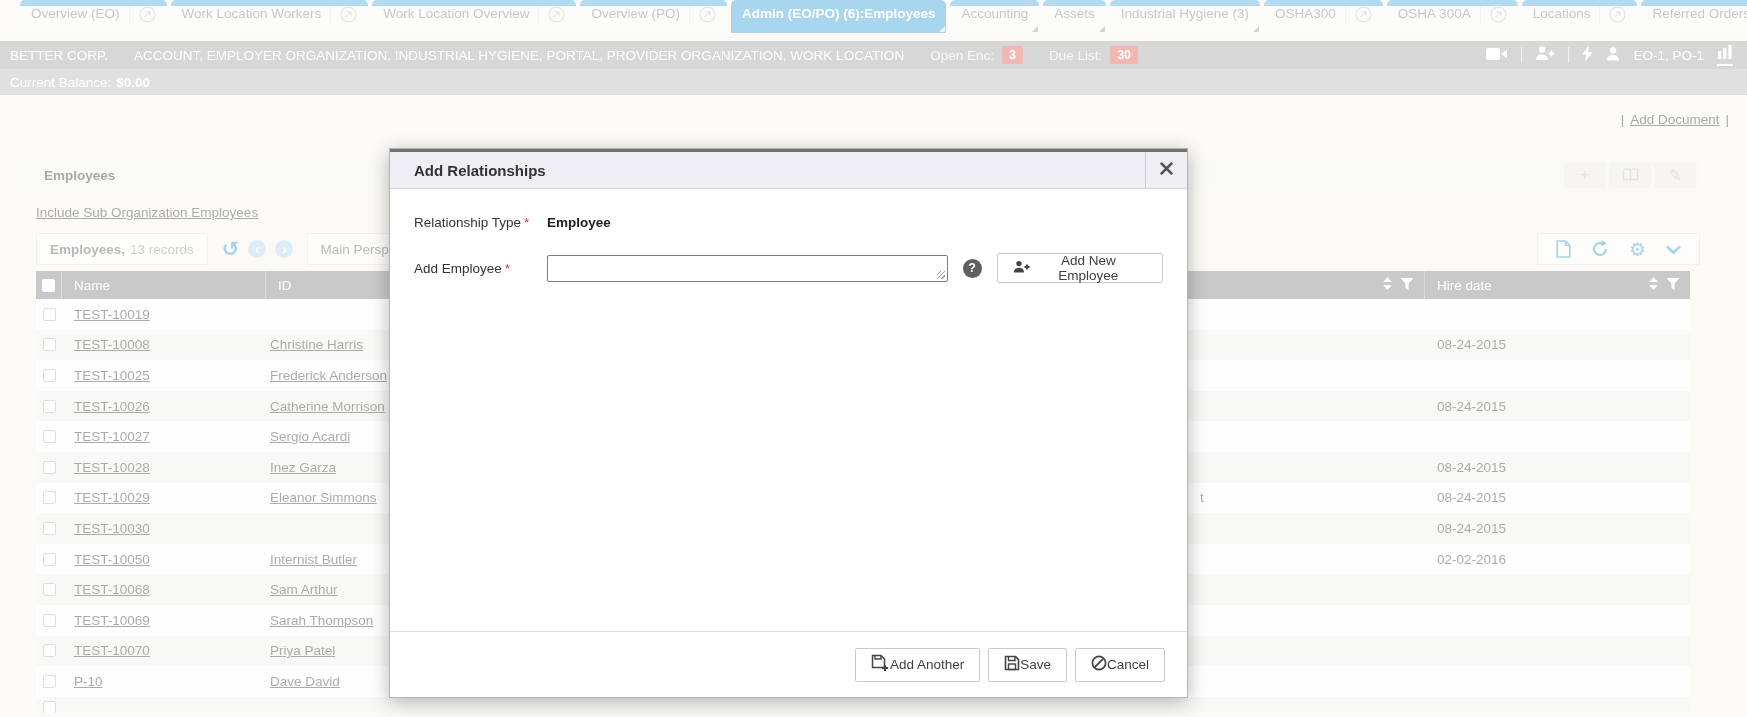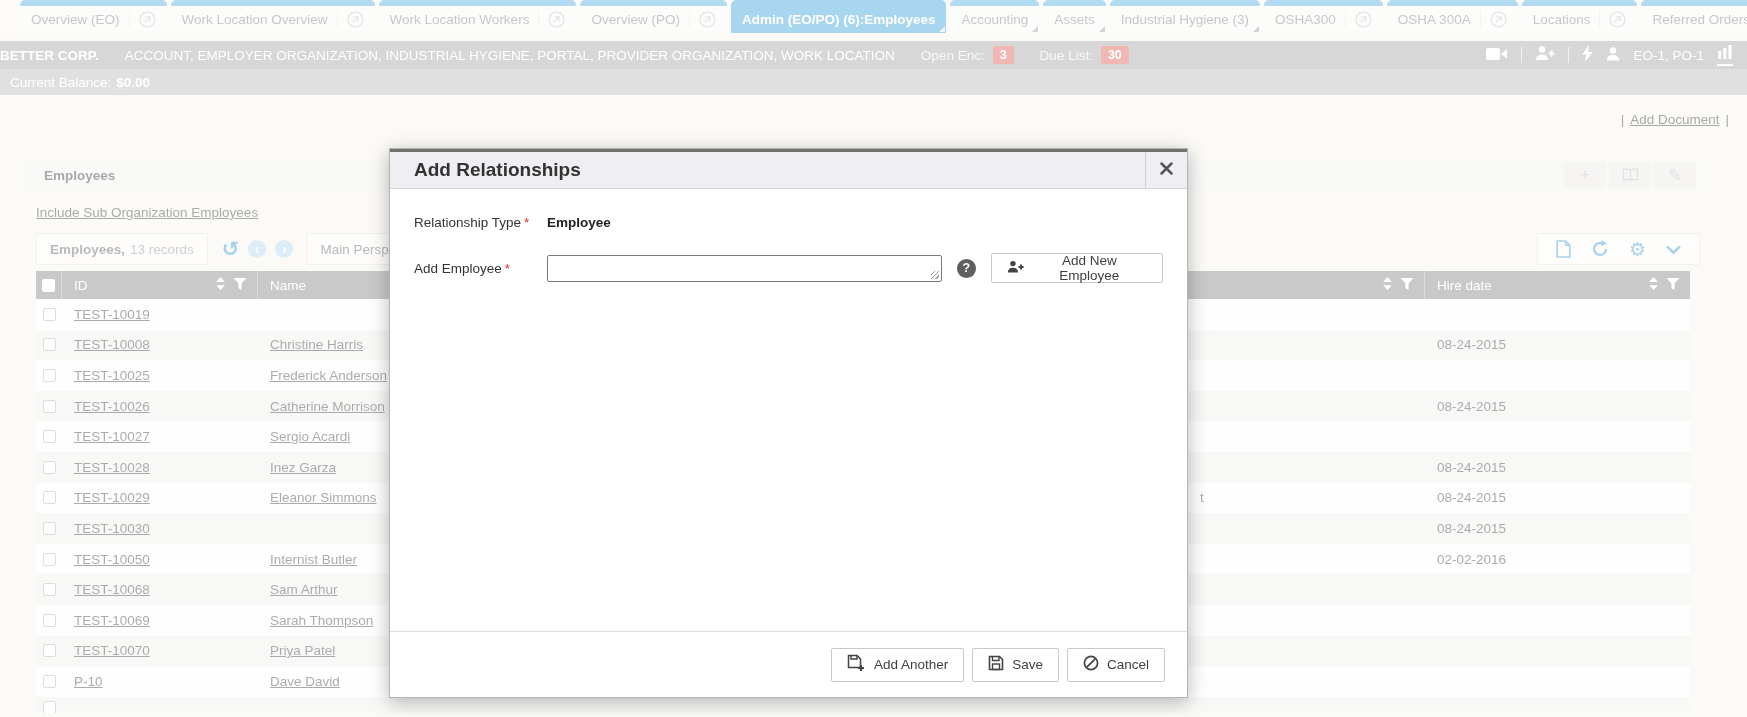--- a/index.html
+++ b/index.html
@@ -5,34 +5,34 @@
   * { margin:0; padding:0; box-sizing:border-box; }
   html,body { width:1747px; height:717px; overflow:hidden; }
   body { font-family:"Liberation Sans", sans-serif; font-size:13.5px; background:#f7f4ec; position:relative; }
   .uni { font-family:"DejaVu Sans", sans-serif; }
 
   
   .tab-bar { position:absolute; left:0; top:0; width:1747px; height:33px; display:flex; gap:4px;
              padding-left:20px; background:#fbf9f4; white-space:nowrap; overflow:hidden; }
   .tab { display:flex; flex-direction:column; flex:0 0 auto; cursor:pointer; }
   .tab .strip { height:6px; background:#5fb3e4; border-radius:5px 5px 0 0; }
-  .tab .tbody { height:27px; background:#f9f9f7; display:flex; align-items:center; padding:0 11px;
+  .tab .tbody { height:27px; background:#f9f9f7; display:flex; align-items:flex-start; padding:0 11px;
                 color:#8a8a8a; position:relative; border-radius:0 0 1px 1px; }
   .tab.active .strip { background:#4da9de; }
   .tab.active .tbody { background:#4da9de; color:#fff; font-weight:bold; }
   .tab .ext { margin-left:9px; padding-left:9px; border-left:1px solid #e4e4e1; display:flex; align-items:center; }
   .tab .ext svg { display:block; }
   .tab .corner { position:absolute; right:1px; bottom:1px; width:0; height:0;
                  border-left:6px solid transparent; border-bottom:6px solid #a5a5a5; }
   .tab.active .corner { border-bottom-color:#d2eaf8; }
 
   
   .app-header { position:absolute; left:0; top:41px; width:1747px; height:28px; background:#ababab;
                 display:flex; align-items:center; color:#fff; }
-  .app-header .company { font-weight:bold; }
+  .app-header .company { font-weight:normal; margin-left:10px; }
   .app-header .modules { margin-left:26px; }
   .hstat { margin-left:26px; display:flex; align-items:center; color:#f2f2f2; }
   .badge { background:#e06a60; color:#fff; font-size:12.5px; font-weight:bold; padding:2px 7px;
            margin-left:8px; border-radius:2px; }
   .hicons { margin-left:auto; display:flex; align-items:center; gap:13px; padding-right:14px; }
   .hsep { width:1px; height:16px; background:rgba(255,255,255,.65); }
   .chart-underline { border-bottom:2px solid #fff; padding-bottom:2px; }
   .hctx { font-size:13.5px; }
 
   .sub-header { position:absolute; left:0; top:69px; width:1747px; height:26px; background:#bfbfbf;
@@ -89,37 +89,37 @@
   .frag { margin-left:726px; color:#4f4f4f; }
   .trow.partial { height:16px; overflow:hidden; align-items:flex-end; padding-bottom:0; }
   .trow.partial .cbx { margin-bottom:-6px; }
 
   
   .overlay { position:absolute; inset:0; background:rgba(255,255,255,.52); z-index:40; }
   .modal { position:absolute; left:389px; top:148px; width:799px; height:550px; background:#fff;
            border:1px solid #b5b5b5; box-shadow:0 4px 18px rgba(0,0,0,.28); z-index:50; }
   .m-title { height:40px; background:#efeef2; border-top:3px solid #717171; border-bottom:1px solid #d6d6d6;
              display:flex; align-items:center; }
-  .m-title .txt { font-size:19px; font-weight:bold; color:#333; padding-left:24px; }
+  .m-title .txt { font-size:15px; font-weight:bold; color:#333; padding-left:24px; }
   .m-close { margin-left:auto; width:42px; height:100%; border-left:1px solid #cfcfcf;
              display:flex; align-items:center; justify-content:center; cursor:pointer; background:#efeef2; }
   .m-body { padding:26px 24px 0 24px; }
   .f-row { display:flex; align-items:center; margin-bottom:23px; }
   .f-label { width:133px; flex:0 0 133px; color:#333; }
   .req { color:#e03131; margin-left:3px; }
   .f-val { font-weight:bold; color:#222; }
   .inp-wrap { position:relative; width:404px; height:27px; }
   .inp-wrap input { width:100%; height:100%; border:1.6px solid #7a7a7a; border-radius:2px; padding:0 8px;
                     font-family:"Liberation Sans", sans-serif; font-size:13.5px; outline:none; }
   .inp-wrap::after { content:""; position:absolute; right:3px; bottom:3px; width:8px; height:8px;
                      background:repeating-linear-gradient(-45deg, transparent 0 2px, #9a9a9a 2px 3px); pointer-events:none; }
   .help { margin-left:15px; width:19px; height:19px; border-radius:50%; background:#5f5f5f; color:#fff;
           font-size:12.5px; font-weight:bold; display:flex; align-items:center; justify-content:center; cursor:pointer; }
   .btn { border:1px solid #c9c9c9; background:#fff; color:#3f3f3f; height:34px; display:flex; align-items:center;
-         gap:8px; padding:0 15px; font-size:13.5px; border-radius:2px; cursor:pointer;
+         gap:0; padding:0 15px; font-size:13.5px; border-radius:2px; cursor:pointer;
          font-family:"Liberation Sans", sans-serif; }
   .btn-addnew { margin-left:15px; height:30px; }
   .m-footer { position:absolute; left:0; bottom:0; width:100%; height:66px; border-top:1px solid #ddd;
               display:flex; align-items:center; justify-content:flex-end; gap:8px; padding-right:22px; }
 </style>
 </head>
 <body>
 
 <div class="tab-bar">
     <div class="tab">
@@ -130,33 +130,33 @@
           <svg width="17" height="17" viewBox="0 0 16 16">
             <circle cx="8" cy="8" r="7" fill="none" stroke="#c9c9c9" stroke-width="1.2"></circle>
             <path d="M5.3 10.7 L10.2 5.8 M6.2 5.6 L10.3 5.6 L10.4 9.7" fill="none" stroke="#c9c9c9" stroke-width="1.2"></path>
           </svg>
         </span>
       </div>
     </div>
     <div class="tab">
       <div class="strip"></div>
       <div class="tbody">
-        <span class="tlabel">Work Location Overview</span>
+        <span class="tlabel">Work Location Workers</span>
         <span class="ext">
           <svg width="17" height="17" viewBox="0 0 16 16">
             <circle cx="8" cy="8" r="7" fill="none" stroke="#c9c9c9" stroke-width="1.2"></circle>
             <path d="M5.3 10.7 L10.2 5.8 M6.2 5.6 L10.3 5.6 L10.4 9.7" fill="none" stroke="#c9c9c9" stroke-width="1.2"></path>
           </svg>
         </span>
       </div>
     </div>
     <div class="tab">
       <div class="strip"></div>
       <div class="tbody">
-        <span class="tlabel">Work Location Workers</span>
+        <span class="tlabel">Work Location Overview</span>
         <span class="ext">
           <svg width="17" height="17" viewBox="0 0 16 16">
             <circle cx="8" cy="8" r="7" fill="none" stroke="#c9c9c9" stroke-width="1.2"></circle>
             <path d="M5.3 10.7 L10.2 5.8 M6.2 5.6 L10.3 5.6 L10.4 9.7" fill="none" stroke="#c9c9c9" stroke-width="1.2"></path>
           </svg>
         </span>
       </div>
     </div>
     <div class="tab">
       <div class="strip"></div>
@@ -339,34 +339,34 @@
           </svg>
         </span>
     </div>
   </div>
 
   <div class="tbl">
     <div class="thead">
       <div class="th c-cb">
           <span class="cbx" style="background:#fff;"></span>
         </div>
+      <div class="th c-name">
+        <span>Name</span>
+      </div>
       <div class="th c-id">
         <span>ID</span>
         <span class="hicons2">
           <span><svg width="11" height="13" viewBox="0 0 10 12">
                 <path d="M5 0 L9 4.5 H1 Z" fill="#fff"></path>
                 <path d="M5 12 L1 7.5 H9 Z" fill="#fff"></path>
               </svg></span>
           <span><svg width="14" height="12" viewBox="0 0 12 11">
                 <path d="M0 0 H12 L7.4 5 V11 L4.6 9.4 V5 Z" fill="#fff"></path>
               </svg></span>
         </span>
-      </div>
-      <div class="th c-name">
-        <span>Name</span>
       </div>
       <div class="th c-x">
         <span></span>
         <span class="hicons2">
           <span><svg width="11" height="13" viewBox="0 0 10 12">
                 <path d="M5 0 L9 4.5 H1 Z" fill="#fff"></path>
                 <path d="M5 12 L1 7.5 H9 Z" fill="#fff"></path>
               </svg></span>
           <span><svg width="14" height="12" viewBox="0 0 12 11">
                 <path d="M0 0 H12 L7.4 5 V11 L4.6 9.4 V5 Z" fill="#fff"></path>

